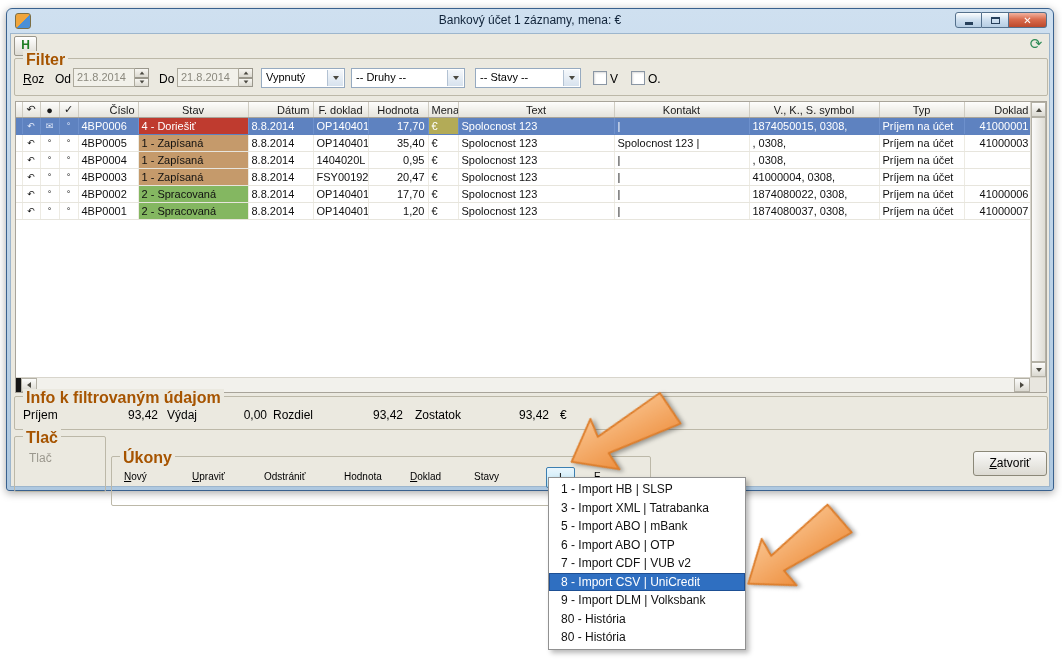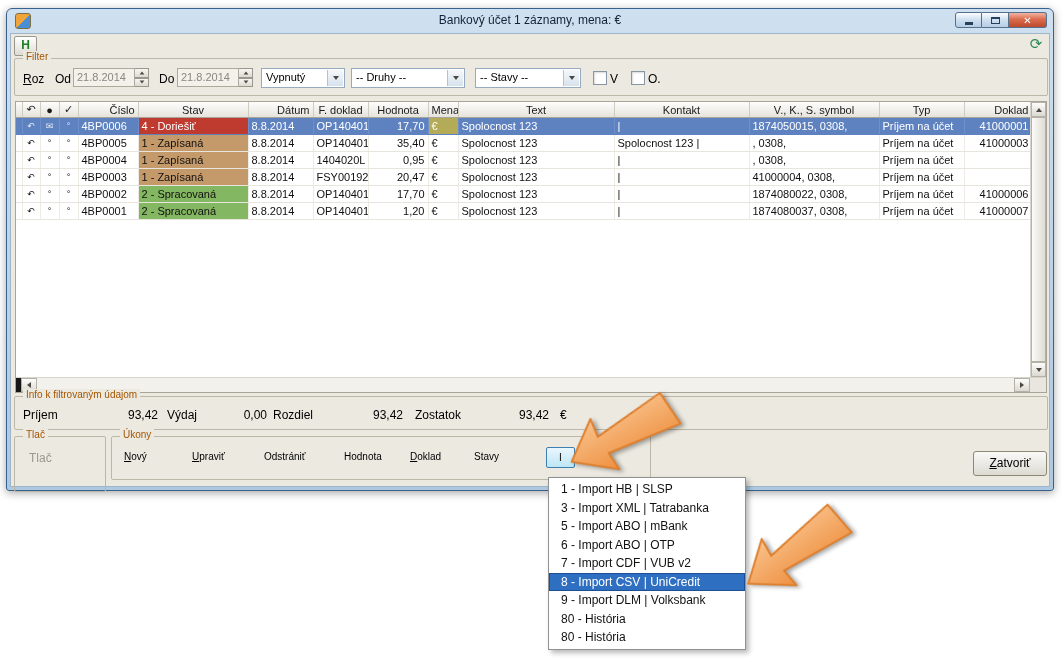--- a/index.html
+++ b/index.html
@@ -28,22 +28,22 @@
   .client{position:absolute;left:3px;right:3px;top:24px;bottom:3px;background:#ebe9e0;border:1px solid #9db6cd;}
 
   .hbtn{position:absolute;left:3px;top:2px;width:21px;height:18px;border:1px solid #99968b;border-radius:2px;
         background:linear-gradient(#ffffff,#dddbd3);color:#1d7d22;font-weight:bold;font-size:12px;
         text-align:center;line-height:17px;}
   .refresh{position:absolute;right:4px;top:1px;width:18px;height:18px;color:#2e8b57;font-size:15px;
         line-height:18px;text-align:center;}
 
   
   .groupbox{position:absolute;border:1px solid #bcb8a8;border-radius:2px;box-sizing:border-box;}
-  .gb-legend{position:absolute;top:-8px;left:8px;background:#ebe9e0;padding:0 3px;font-size:10px;
-        font-weight:normal;color:#a65400;white-space:nowrap;}
+  .gb-legend{position:absolute;top:-8px;left:8px;background:#ebe9e0;padding:0 3px;font-size:16px;
+        font-weight:bold;color:#a65400;white-space:nowrap;}
 
   
   .filter-gb{left:3px;top:24px;width:1034px;height:38px;}
   .flt-lbl{position:absolute;top:13px;font-size:12px;color:#000;white-space:nowrap;text-align:right;}
   .datebox{position:absolute;top:9px;height:19px;display:flex;}
   .date-text{width:62px;height:19px;border:1px solid #adaa9d;background:#f2f1ea;color:#8b897e;
         font-size:11px;line-height:17px;padding:0 3px;box-sizing:border-box;}
   .spinner{width:14px;display:flex;flex-direction:column;}
   .spin-btn{flex:1;border:1px solid #9a978c;border-left:none;background:linear-gradient(#f7f6f1,#dcdad1);
         display:flex;align-items:center;justify-content:center;box-sizing:border-box;}
@@ -91,21 +91,21 @@
   .black-mark{width:5px;background:#161616;}
   .sb-corner{width:16px;background:#e8e6df;}
 
   
   .info-gb{left:3px;top:362px;width:1034px;height:34px;}
   .info-lbl,.info-val{position:absolute;top:11px;font-size:12px;color:#000;white-space:nowrap;}
   .info-val{text-align:right;}
 
   
   .tlac-gb{left:3px;top:402px;width:92px;height:56px;}
-  .ukony-gb{left:100px;top:402px;width:540px;height:44px;}
+  .ukony-gb{left:100px;top:422px;width:540px;height:50px;}
   .tlac-btn{position:absolute;left:14px;top:14px;font-size:12px;color:#9b988e;}
   .action-btn{position:absolute;top:14px;font-size:10px;color:#000;white-space:nowrap;cursor:default;}
   .action-btn.pressed{top:10px;border:1px solid #3c7fb1;border-radius:2px;padding:4px 12px;
         background:linear-gradient(#eaf6fd,#bee6f5);}
   .close-main-btn{position:absolute;left:962px;top:417px;width:74px;height:25px;
         background:linear-gradient(#f9f9f8,#dcdad2);border:1px solid #8b8878;border-radius:3px;
         font-size:12px;text-align:center;line-height:23px;box-sizing:border-box;}
 
   
   .popup-menu{position:absolute;left:548px;top:477px;width:198px;background:#fff;border:1px solid #919191;

